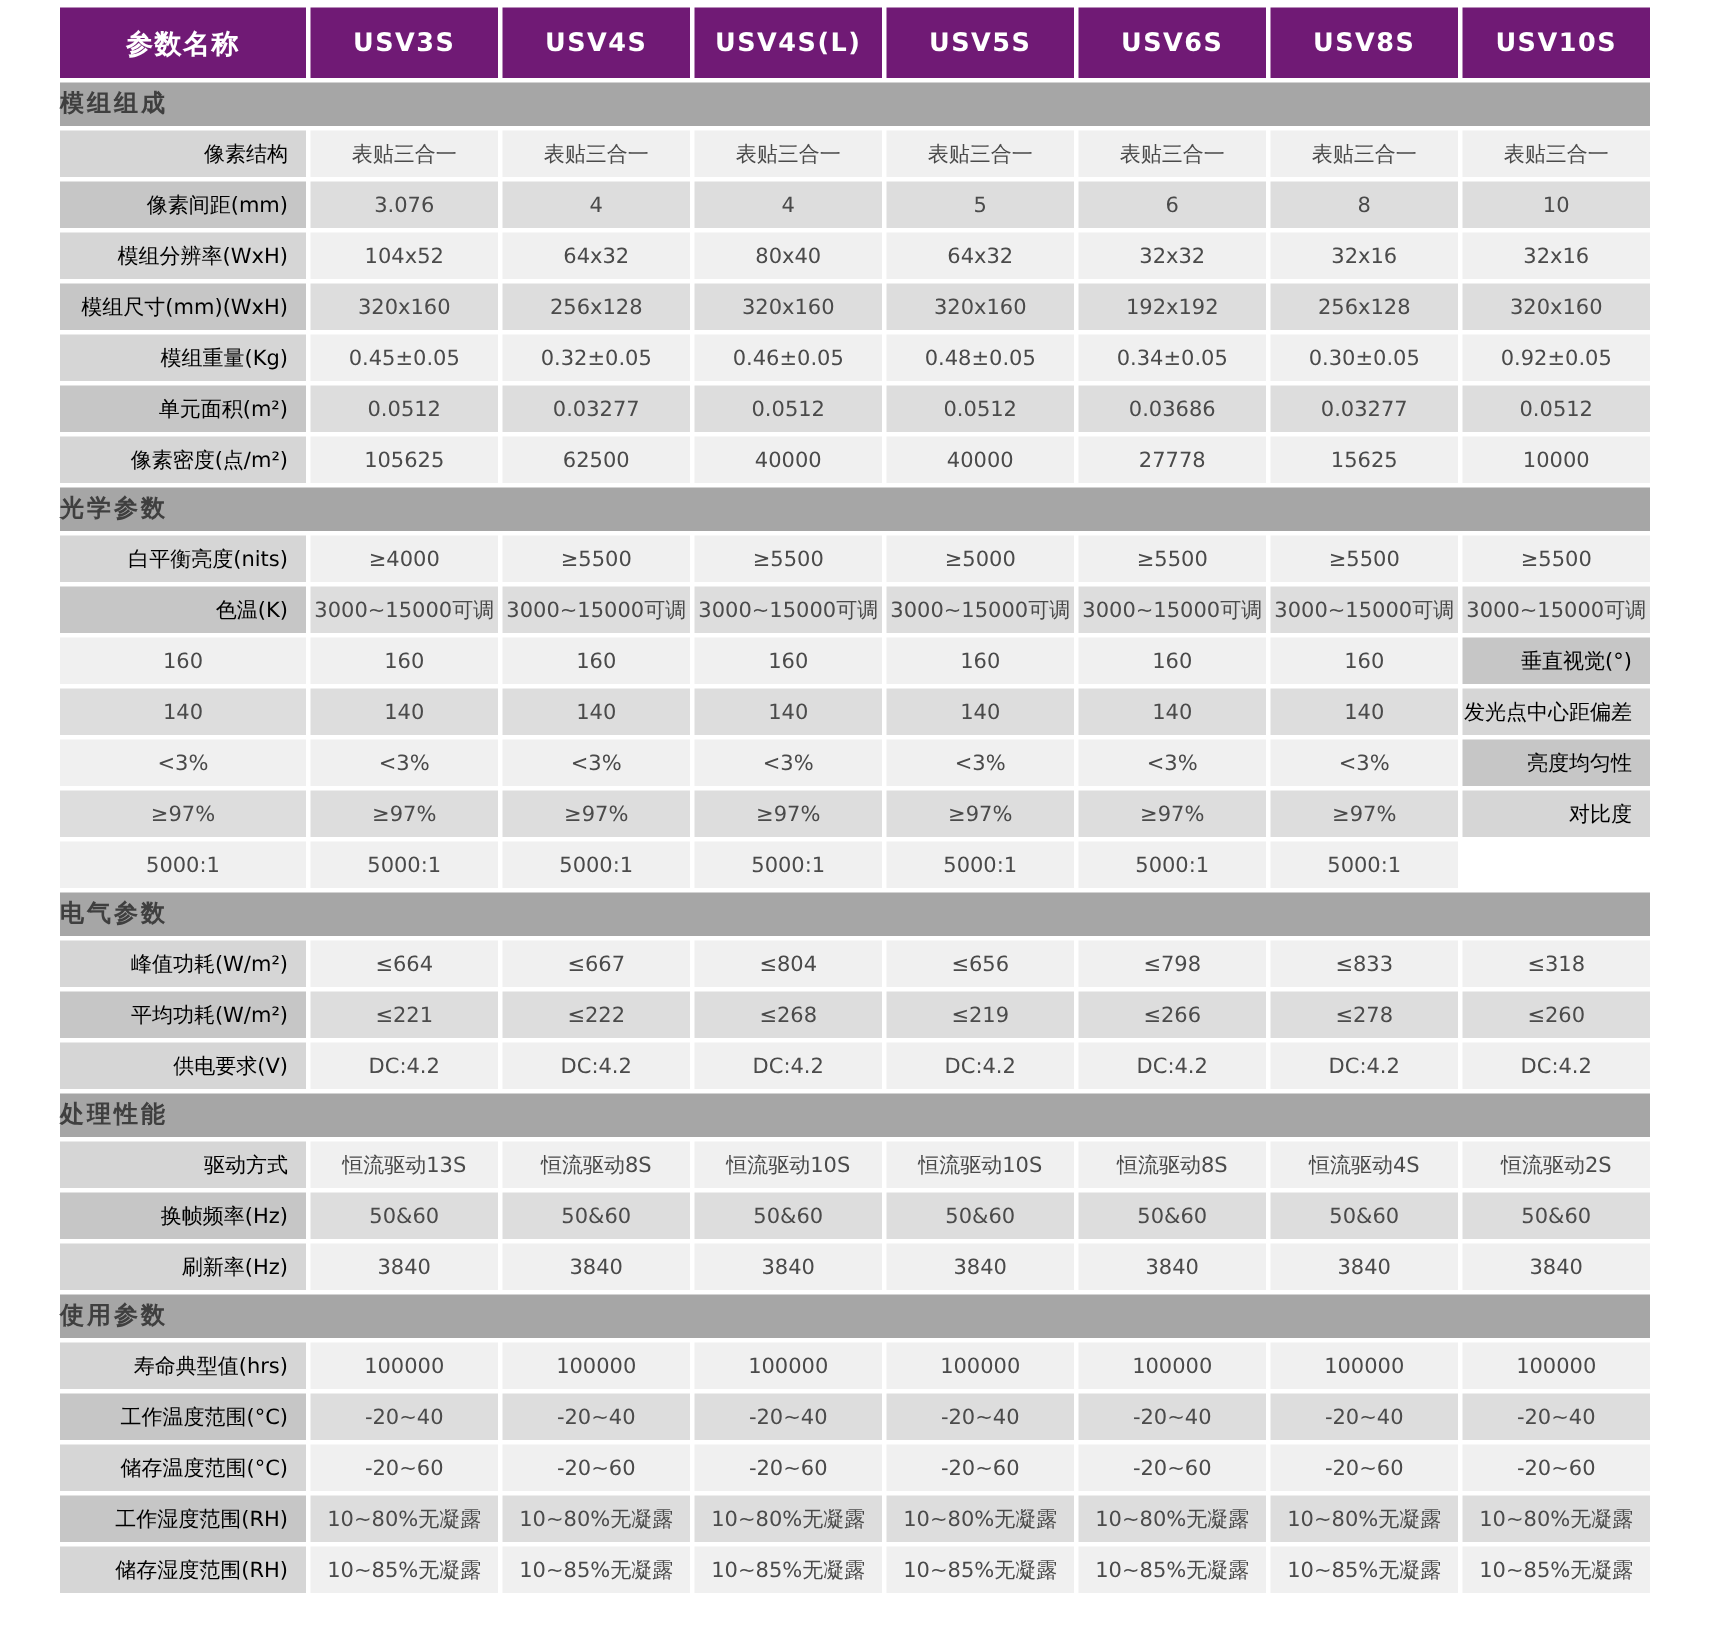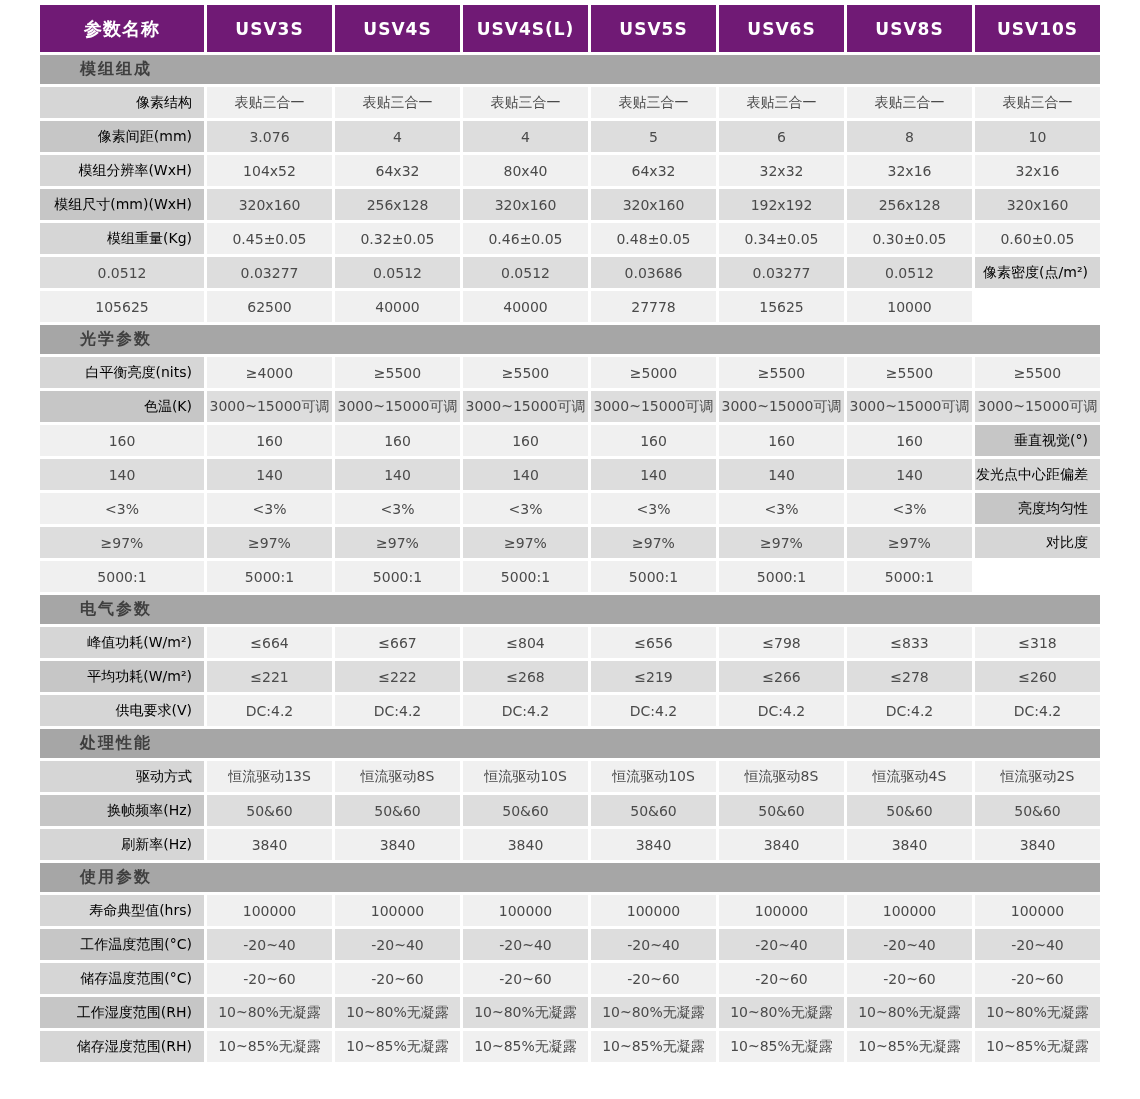--- a/index.html
+++ b/index.html
@@ -31,21 +31,20 @@
   }
   .th.first{font-size:18px;}
   .section{
     grid-column:1 / -1;
     height:29px;
     background:#a6a6a6;
     color:#3f3f3f;
     font-weight:bold;
     font-size:16px;
     display:flex;align-items:center;
-    padding-left:40px;
     letter-spacing:2px;
     box-sizing:border-box;
   }
   .rl{
     height:31px;
     justify-content:flex-end;
     padding-right:12px;
     background:#d6d6d6;
     color:#000000;
     font-size:14px;
@@ -110,21 +109,22 @@
       <div class="cell rv alt-v">192x192</div>
       <div class="cell rv alt-v">256x128</div>
       <div class="cell rv alt-v">320x160</div>
       <div class="cell rl">模组重量(Kg)</div>
       <div class="cell rv">0.45±0.05</div>
       <div class="cell rv">0.32±0.05</div>
       <div class="cell rv">0.46±0.05</div>
       <div class="cell rv">0.48±0.05</div>
       <div class="cell rv">0.34±0.05</div>
       <div class="cell rv">0.30±0.05</div>
-      <div class="cell rv">0.60±0.05</div>
+      <div class="cell rv">0.92±0.05</div>
+      <div class="cell rl alt-l">单元面积(m²)</div>
       <div class="cell rv alt-v">0.0512</div>
       <div class="cell rv alt-v">0.03277</div>
       <div class="cell rv alt-v">0.0512</div>
       <div class="cell rv alt-v">0.0512</div>
       <div class="cell rv alt-v">0.03686</div>
       <div class="cell rv alt-v">0.03277</div>
       <div class="cell rv alt-v">0.0512</div>
       <div class="cell rl">像素密度(点/m²)</div>
       <div class="cell rv">105625</div>
       <div class="cell rv">62500</div>

